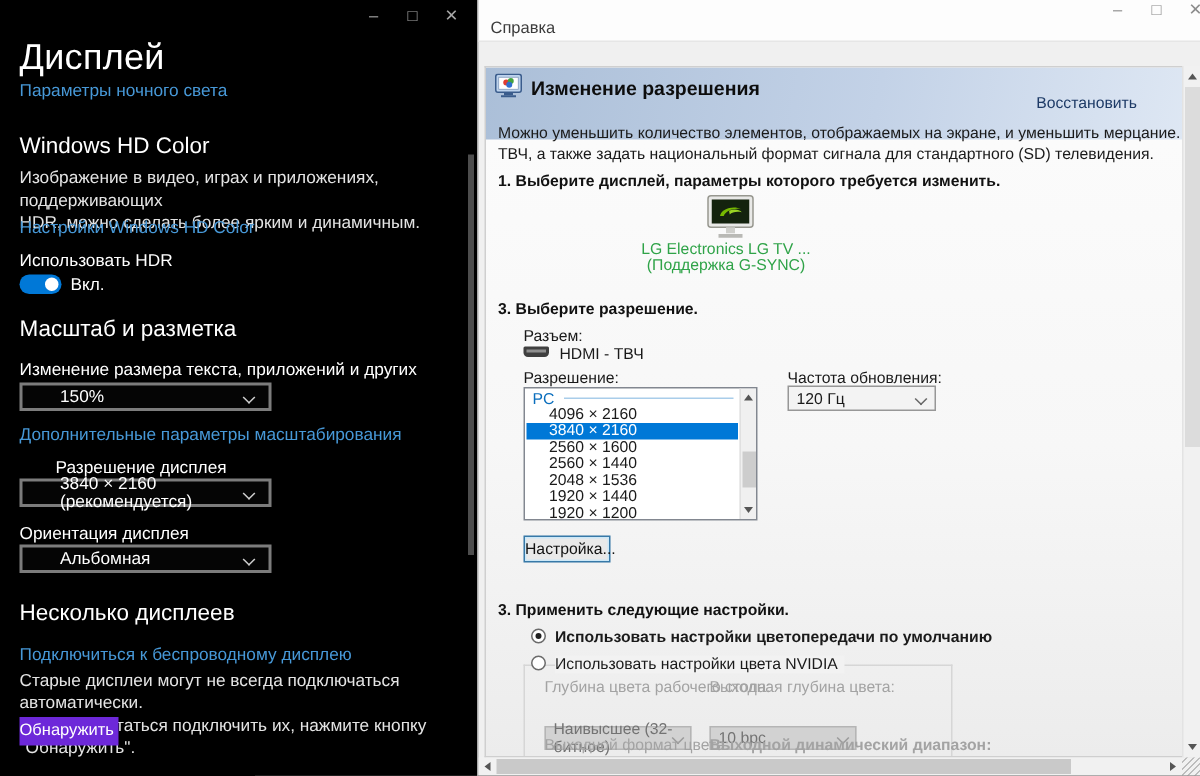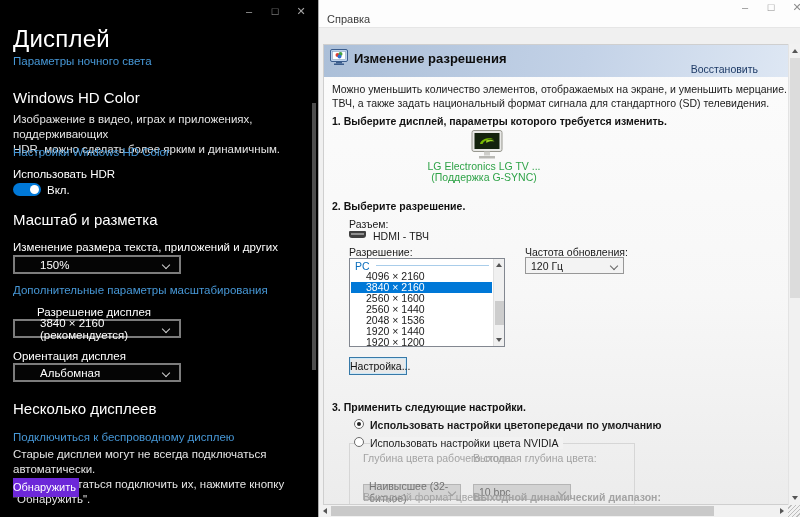--- a/index.html
+++ b/index.html
@@ -34,21 +34,21 @@
         background:#f0f0f0; overflow:hidden; border-left:1px solid #ababab; }
   .nv-top { position:absolute; left:0; top:0; width:482px; height:28px; background:#fdfdfd;
             border-bottom:1px solid #e6e6e6; }
   .nv-cap { position:absolute; top:0; width:20px; height:15px; text-align:center;
             color:#8c8c8c; font-size:11px; line-height:15px; }
   .nv-menu { position:absolute; left:4px; top:12px; font-size:11px; color:#3c3c3c; padding:1px 4px; }
 
   .card { position:absolute; left:4px; top:44px; width:474px; height:461px;
           border:1px solid #cfcfcf; border-right:none; overflow:hidden;
           background:linear-gradient(to bottom,#fcfcfc 0%,#f7f7f7 55%,#ececec 100%); }
-  .band { position:absolute; left:0; top:0; width:474px; height:32px;
+  .band { position:absolute; left:0; top:0; width:474px; height:48px;
           background:linear-gradient(100deg,#abbfd8 0%,#c3d2e7 55%,#dfe8f4 100%); }
   .band-title { position:absolute; left:30px; top:6px; font-size:13px; font-weight:bold; color:#0d0d0d; }
   .restore { position:absolute; right:40px; top:18px; font-size:10.5px; color:#1d3a66; cursor:pointer; }
   .nv-desc { position:absolute; left:8px; top:37px; font-size:10.5px; line-height:14px;
              color:#1a1a1a; white-space:nowrap; }
   .nv-h { position:absolute; left:8px; font-size:10.5px; font-weight:bold; color:#111; white-space:nowrap; }
   .nv-t { position:absolute; font-size:10.5px; color:#1a1a1a; white-space:nowrap; }
   .green-lbl { position:absolute; left:80px; top:116px; width:160px; text-align:center;
                color:#2fa348; font-size:10.5px; line-height:11px; cursor:pointer; }
   .hdmi { position:absolute; left:25px; top:186px; width:17px; height:7px; background:#3f3f3f;
@@ -195,21 +195,21 @@
       <path d="M10 14 C11 8.5, 20 7, 24 9.5 C19 8.5, 14 10.5, 12.5 14 Z" fill="#76b900"></path>
       <path d="M16 10.5 C19 9, 23 9.5, 24.5 11.5 C21 10.8, 18 11.5, 16.5 13 Z" fill="#9ad424"></path>
       <rect x="14" y="21.5" width="6" height="4" fill="#cfcfcb"></rect>
       <rect x="9" y="26" width="16" height="2.5" fill="#b9b9b5"></rect>
     </svg>
     <div class="green-lbl">
       <div>LG Electronics LG TV ...</div>
       <div>(Поддержка G-SYNC)</div>
     </div>
 
-    <div class="nv-h" style="top:155px;">2. Выберите разрешение.</div>
+    <div class="nv-h" style="top:155px;">3. Выберите разрешение.</div>
     <div class="nv-t" style="left:25px;top:173px;">Разъем:</div>
     <div class="hdmi"></div>
     <div class="nv-t" style="left:49px;top:185px;">HDMI - ТВЧ</div>
     <div class="nv-t" style="left:25px;top:201px;">Разрешение:</div>
     <div class="nv-t" style="left:201px;top:201px;">Частота обновления:</div>
 
     <div class="listbox">
       <div class="lb-inner">
         <div class="lb-group">PC</div>
         <div class="lb-item">4096 × 2160</div>

